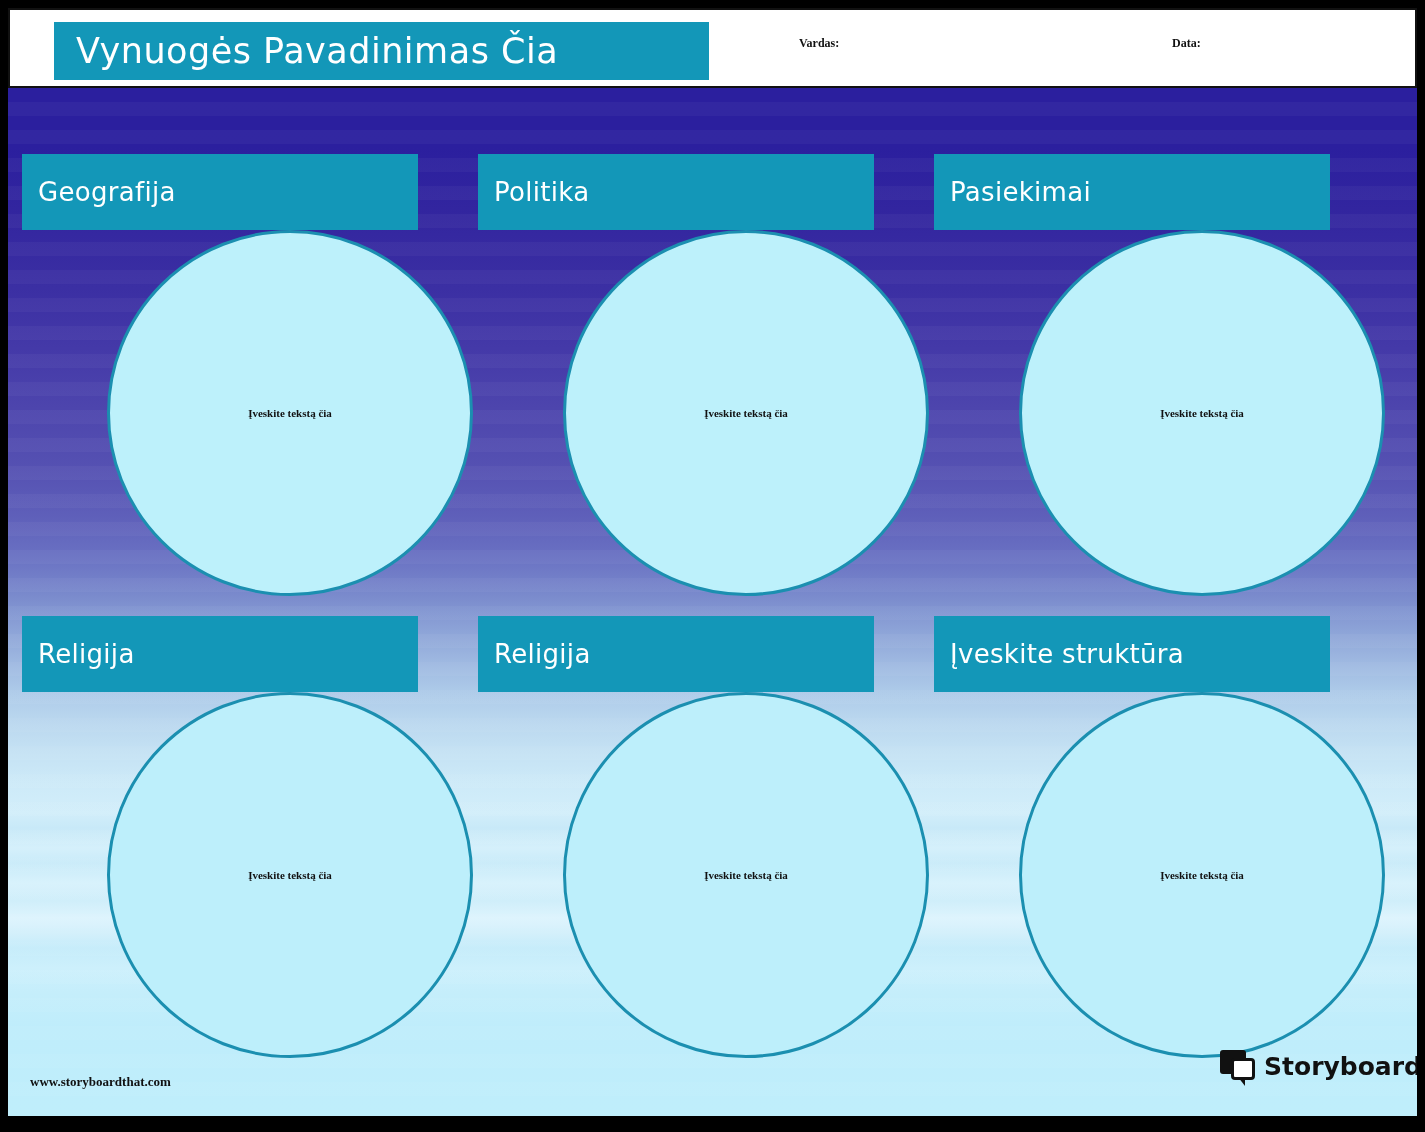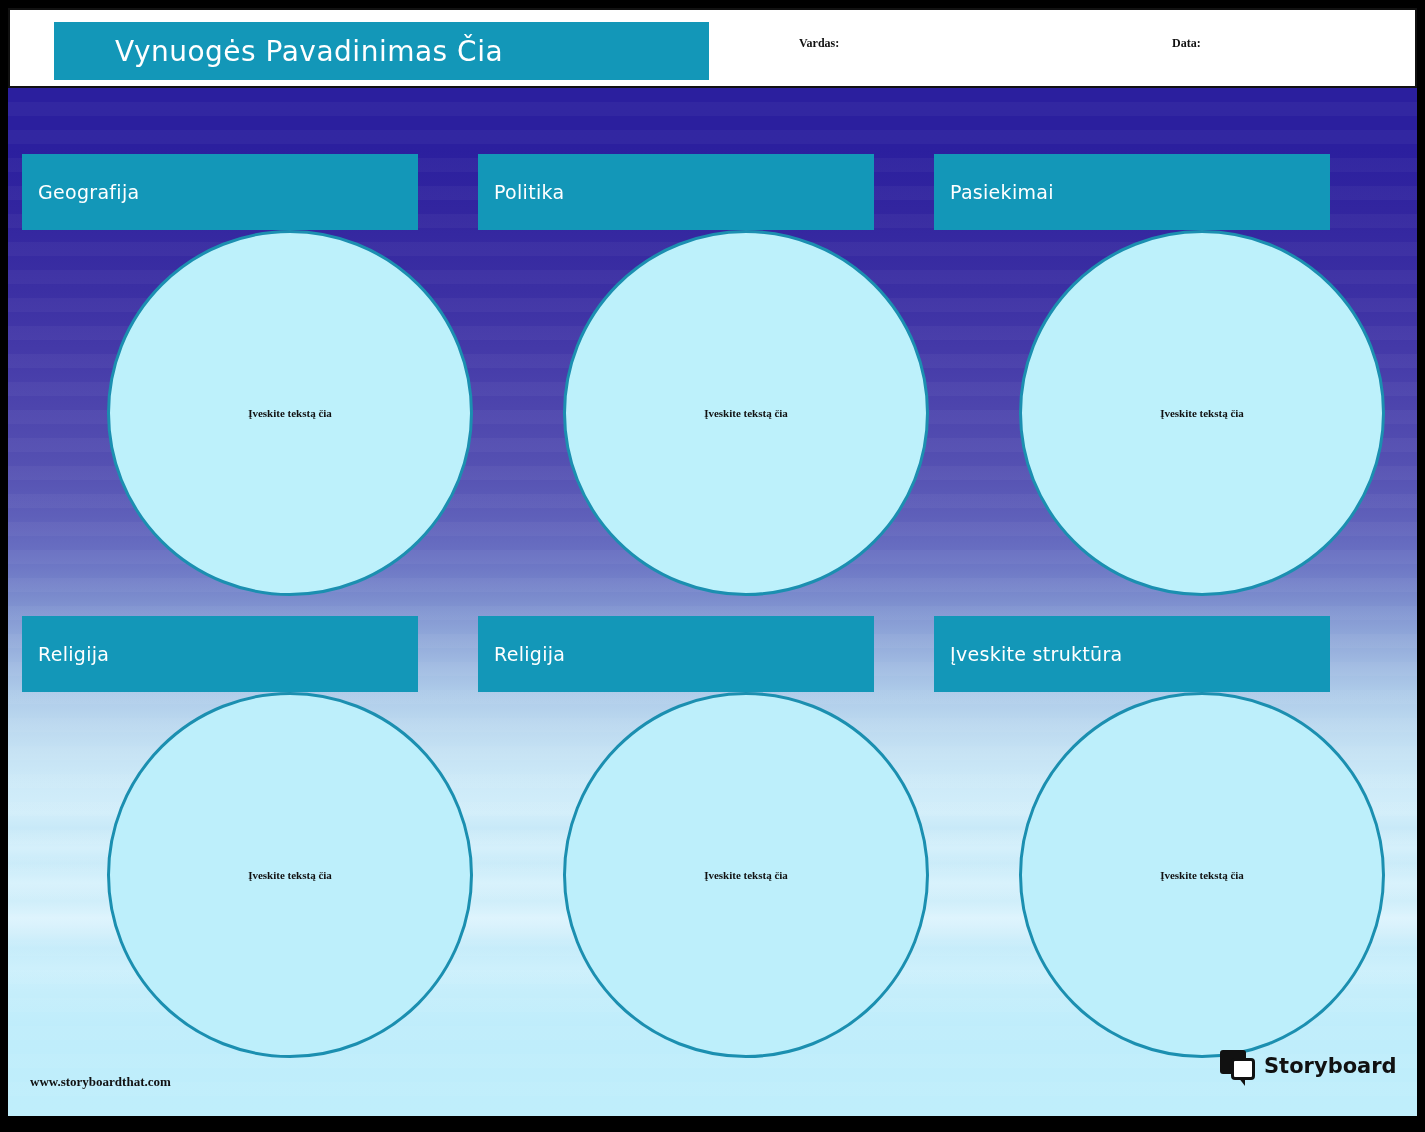--- a/index.html
+++ b/index.html
@@ -36,25 +36,24 @@
     width: 655px;
     height: 58px;
     background: #1397b8;
     display: flex;
     align-items: center;
     padding-left: 22px;
     box-sizing: border-box;
   }
   #title-text {
     color: #ffffff;
-    font-size: 28px;
+    font-size: 35px;
     font-family: "DejaVu Sans", sans-serif;
     letter-spacing: 0.5px;
     white-space: nowrap;
-    margin-left: 39px;
   }
   .hdr-field {
     position: absolute;
     top: 26px;
     font-size: 12px;
     font-weight: bold;
     color: #111111;
     font-family: "Liberation Serif", serif;
   }
   #name-label { left: 789px; }
@@ -125,21 +124,21 @@
     height: 76px;
     background: #1397b8;
     display: flex;
     align-items: center;
     padding-left: 16px;
     box-sizing: border-box;
     z-index: 3;
   }
   .cell-label span {
     color: #ffffff;
-    font-size: 19px;
+    font-size: 26px;
     font-family: "DejaVu Sans", sans-serif;
     letter-spacing: 0.3px;
     white-space: nowrap;
   }
   .circle {
     position: absolute;
     left: 85px;
     top: 76px;
     width: 366px;
     height: 366px;
@@ -215,21 +214,21 @@
     content: "";
     position: absolute;
     left: 4px;
     bottom: -9px;
     width: 0; height: 0;
     border-left: 7px solid transparent;
     border-right: 0 solid transparent;
     border-top: 9px solid #111111;
   }
   #logo-text {
-    font-size: 21px;
+    font-size: 25px;
     font-family: "DejaVu Sans", sans-serif;
     font-weight: bold;
     color: #111111;
     white-space: nowrap;
   }
 </style>
 </head>
 <body>
 
 <div id="page">

